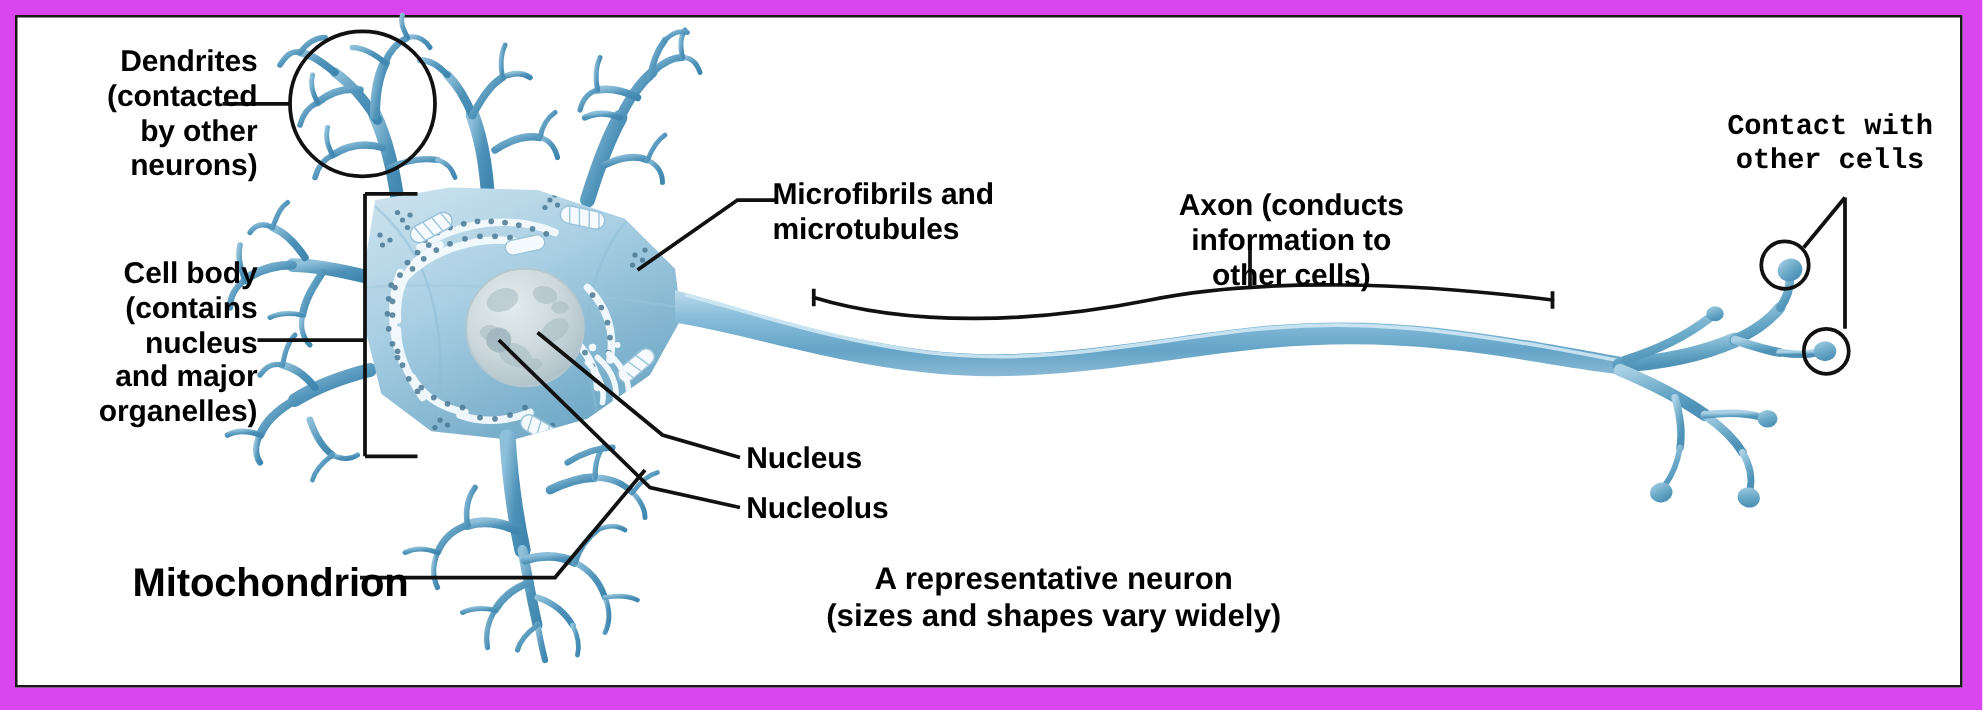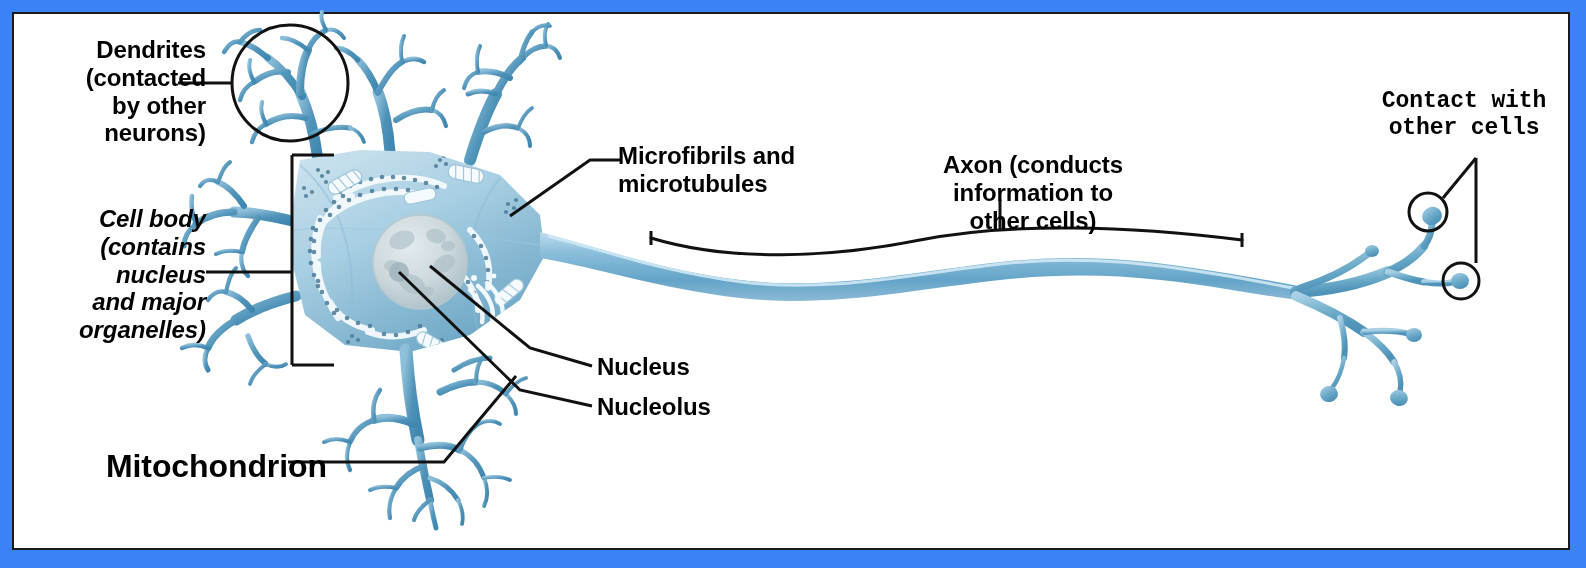--- a/index.html
+++ b/index.html
@@ -1,25 +1,25 @@
 <!DOCTYPE html>
 <html><head>
 <meta charset="utf-8">
 <style>
   html,body{margin:0;padding:0;background:#ffffff;}
   body{width:1586px;height:568px;overflow:hidden;
        font-family:"Liberation Sans","DejaVu Sans",sans-serif;}
-  #page{position:relative;width:1586px;height:568px;background:#3b82f6;}
+  #page{position:relative;width:1586px;height:568px;background:#d946ef;}
   #frame{position:absolute;left:12px;top:12px;width:1558px;height:538px;
          border:2px solid #1a1a1a;background:#ffffff;box-sizing:border-box;}
   #art{position:absolute;left:0;top:0;width:1586px;height:568px;}
   .lbl{position:absolute;color:#000000;font-weight:bold;line-height:1.16;
        letter-spacing:-0.1px;white-space:pre-line;}
   #lbl-dendrites{left:38px;top:36px;width:168px;font-size:24px;text-align:right;}
-  #lbl-cellbody{left:26px;top:205px;width:180px;font-size:24px;text-align:right;font-style:italic;}
+  #lbl-cellbody{left:26px;top:205px;width:180px;font-size:24px;text-align:right;}
   #lbl-micro{left:618px;top:142px;width:230px;font-size:24px;text-align:left;}
   #lbl-axon{left:900px;top:115px;width:266px;font-size:24px;text-align:center;margin-top:36px;}
   #lbl-contact{left:1380px;top:88px;width:168px;font-size:23px;text-align:center;font-family:Liberation Mono, monospace;}
   #lbl-nucleus{left:597px;top:353px;font-size:24px;}
   #lbl-nucleolus{left:597px;top:393px;font-size:24px;}
   #lbl-mito{left:106px;top:448px;font-size:32px;}
   #caption{position:absolute;left:593px;top:448px;width:500px;font-size:25px;
            font-weight:bold;text-align:center;line-height:1.2;white-space:pre-line;
            color:#000000;}
 </style>
@@ -400,13 +400,15 @@
 microtubules</div>
   <div class="lbl" id="lbl-axon">Axon (conducts
 information to
 other cells)</div>
   <div class="lbl" id="lbl-contact">Contact with
 other cells</div>
   <div class="lbl" id="lbl-nucleus">Nucleus</div>
   <div class="lbl" id="lbl-nucleolus">Nucleolus</div>
   <div class="lbl" id="lbl-mito">Mitochondrion</div>
 
+  <div id="caption">A representative neuron
+(sizes and shapes vary widely)</div>
 </div>
 
 </body></html>

